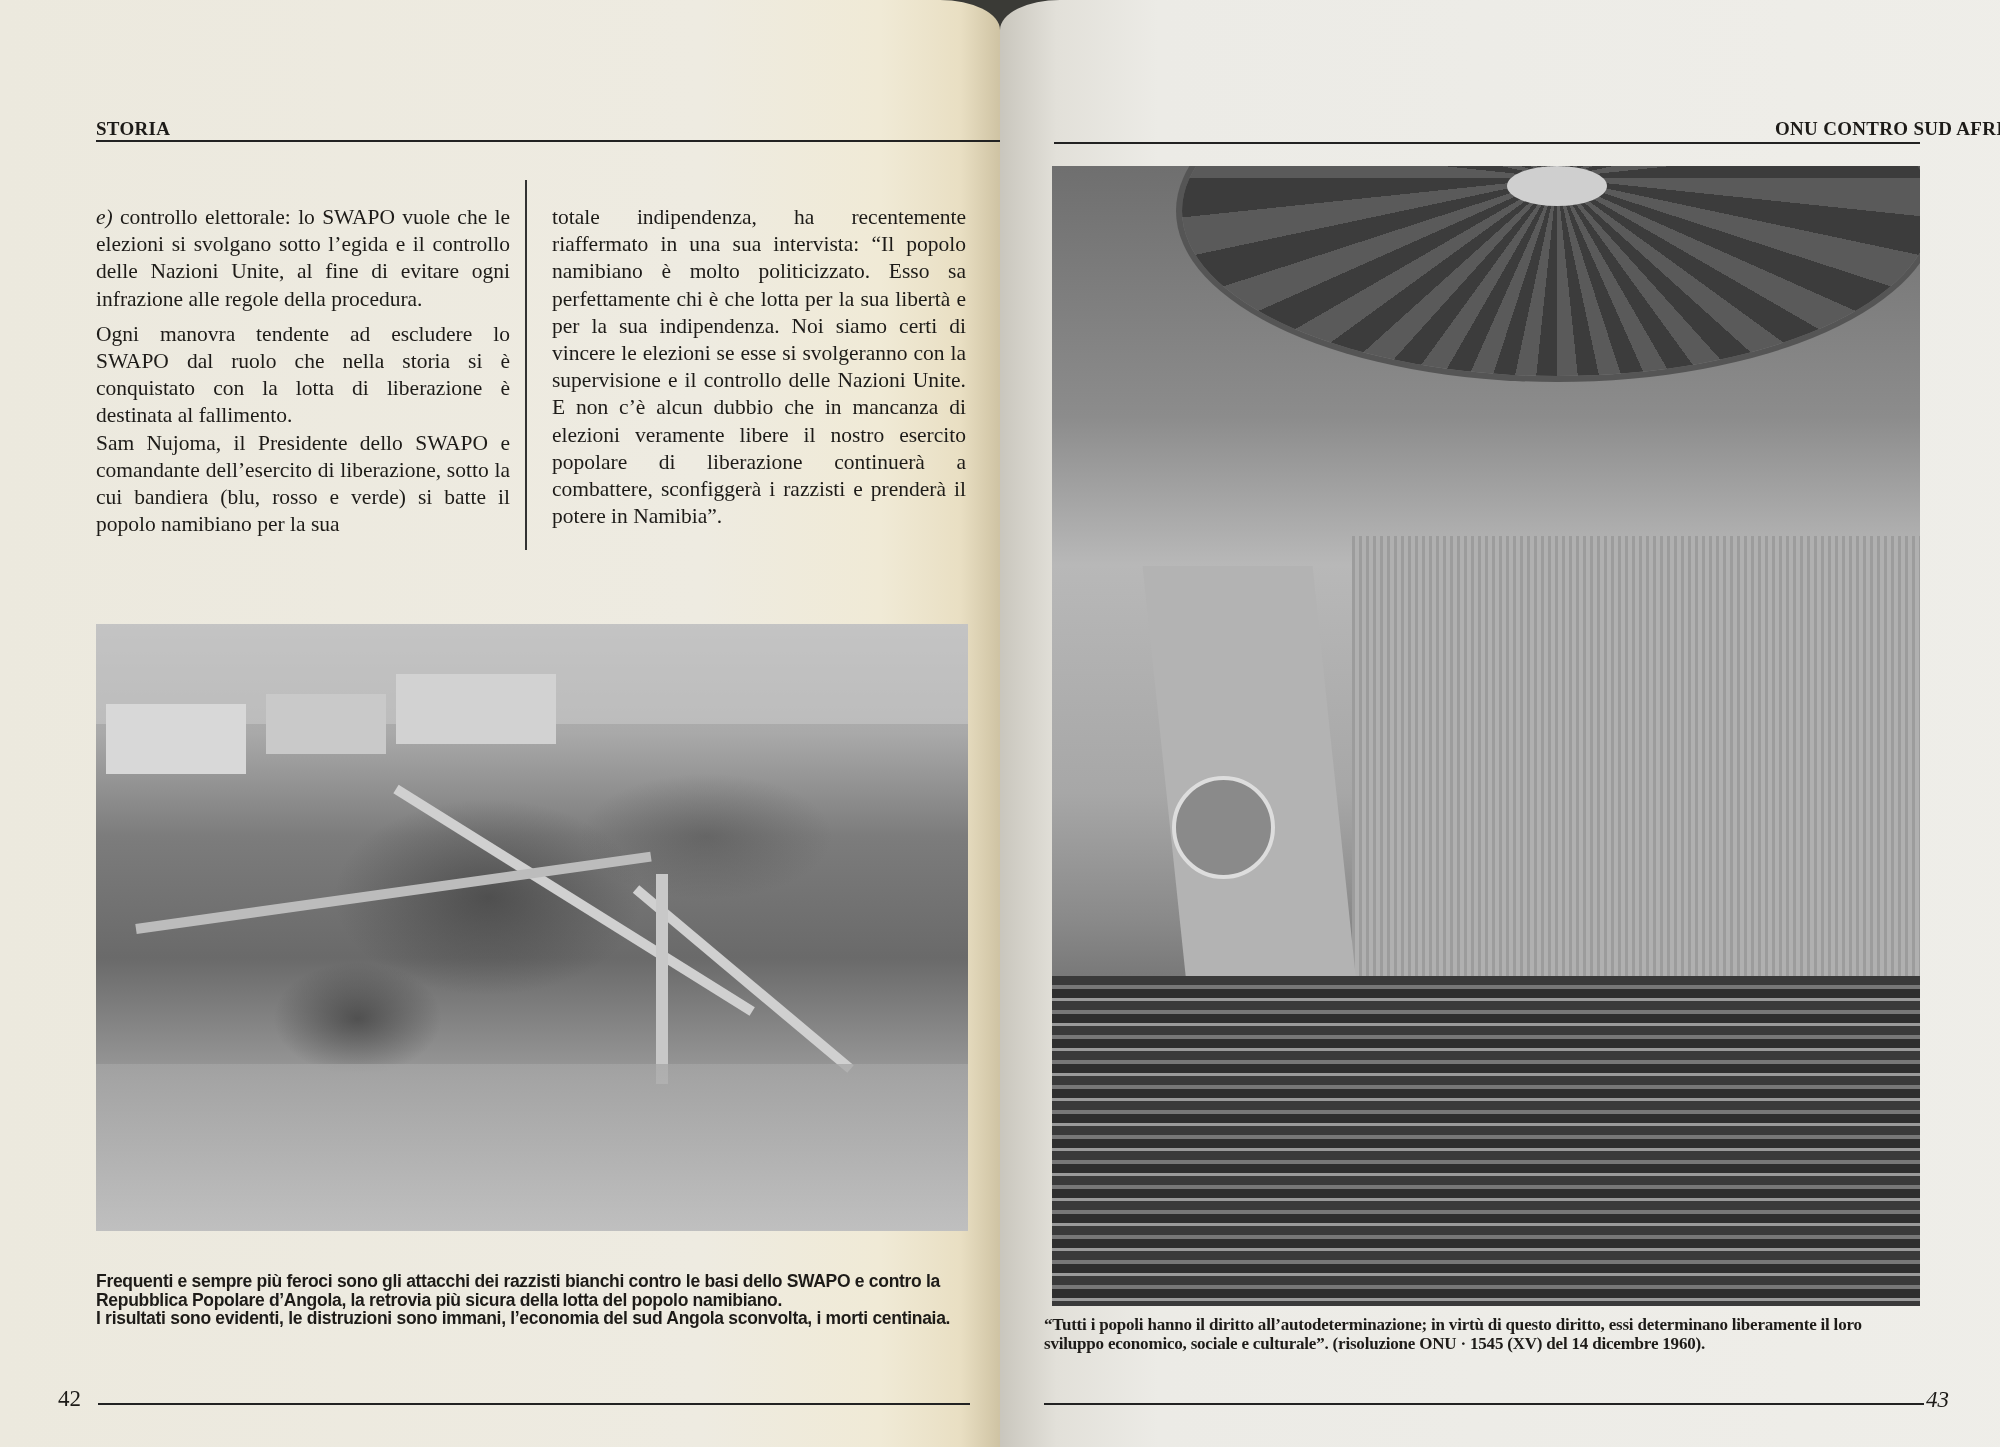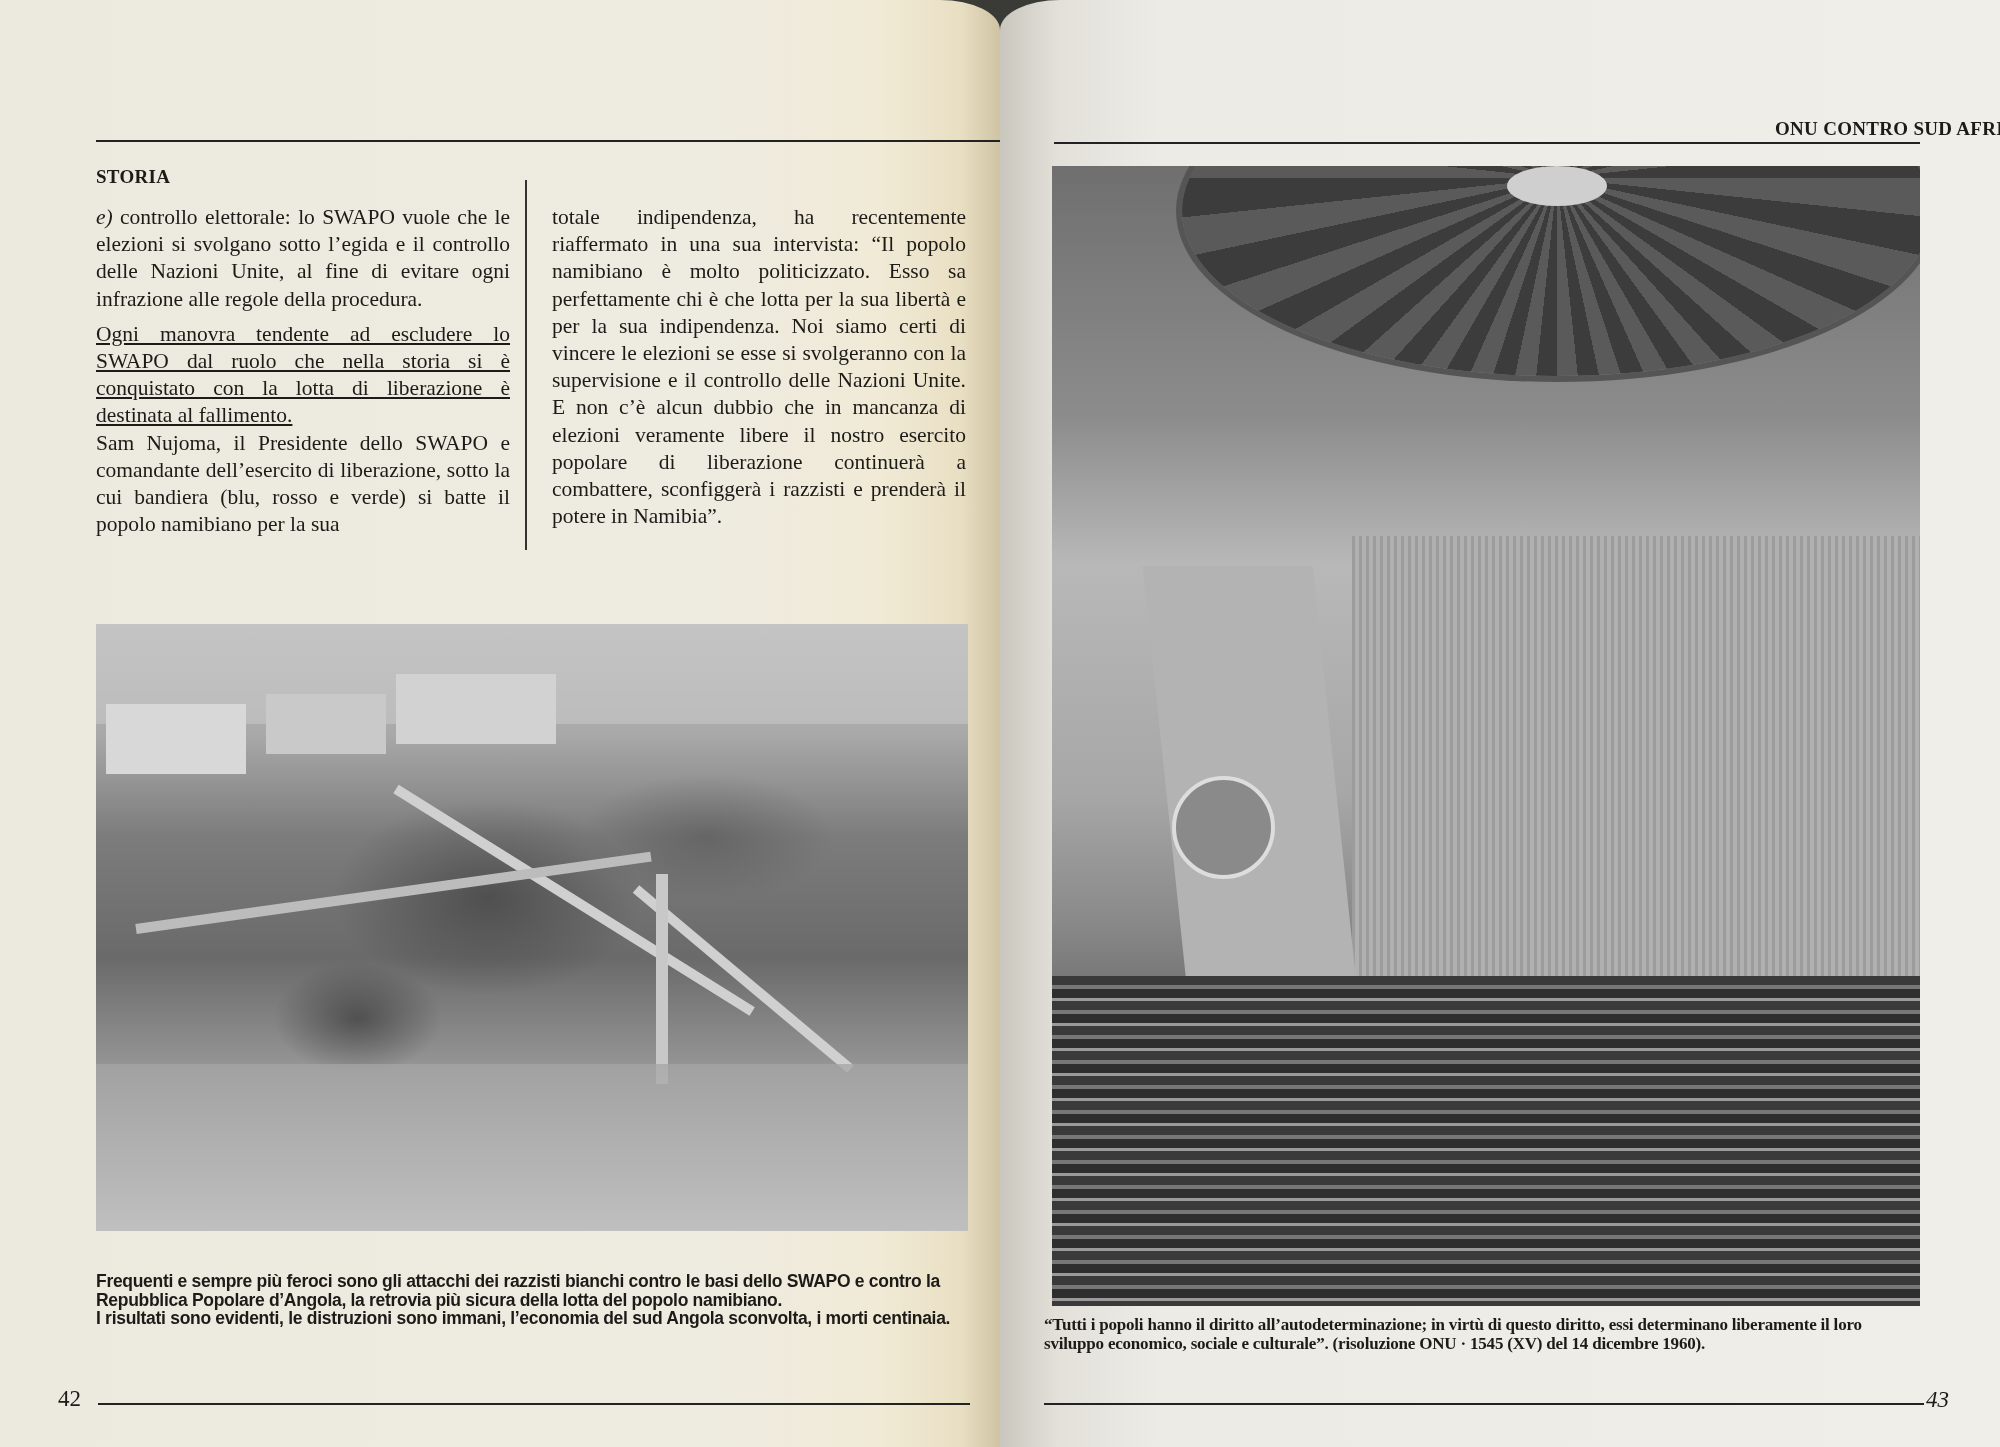--- a/index.html
+++ b/index.html
@@ -67,26 +67,26 @@
   .caption-right { left:1044px; top:1316px; width:878px; font-size:17px; letter-spacing:-0.2px; }
   .page-num { position:absolute; font-size:23px; }
 </style>
 </head>
 <body>
 
 <div class="spread">
   <div class="dark-top"></div>
 
   <div class="page page-left">
-    <div class="running-head" style="left:96px;margin-top:48px;">STORIA</div>
+    <div class="running-head" style="left:96px;">STORIA</div>
     <div class="rule" style="left:96px; top:140px; width:904px;"></div>
 
     <div class="col" style="left:96px; top:168px; width:414px;">
       <p><i>e)</i><span> controllo elettorale: lo SWAPO vuole che le elezioni si svolgano sotto l’egida e il controllo delle Nazioni Unite, al fine di evitare ogni infrazione alle regole della procedura.</span></p>
-      <p style="margin-top:8px;text-decoration:underline;">Ogni manovra tendente ad escludere lo SWAPO dal ruolo che nella storia si è conquistato con la lotta di liberazione è destinata al fallimento.</p>
+      <p style="margin-top:8px;">Ogni manovra tendente ad escludere lo SWAPO dal ruolo che nella storia si è conquistato con la lotta di liberazione è destinata al fallimento.</p>
       <p>Sam Nujoma, il Presidente dello SWAPO e comandante dell’esercito di liberazione, sotto la cui bandiera (blu, rosso e verde) si batte il popolo namibiano per la sua</p>
     </div>
 
     <div class="vrule" style="left:525px; top:180px; height:370px;"></div>
 
     <div class="col" style="left:552px; top:168px; width:414px;">
       <p>totale indipendenza, ha recentemente riaffermato in una sua intervista: “Il popolo namibiano è molto politicizzato. Esso sa perfettamente chi è che lotta per la sua libertà e per la sua indipendenza. Noi siamo certi di vincere le elezioni se esse si svolgeranno con la supervisione e il controllo delle Nazioni Unite. E non c’è alcun dubbio che in mancanza di elezioni veramente libere il nostro esercito popolare di liberazione continuerà a combattere, sconfiggerà i razzisti e prenderà il potere in Namibia”.</p>
     </div>
 
     <div class="photo photo-rubble">

